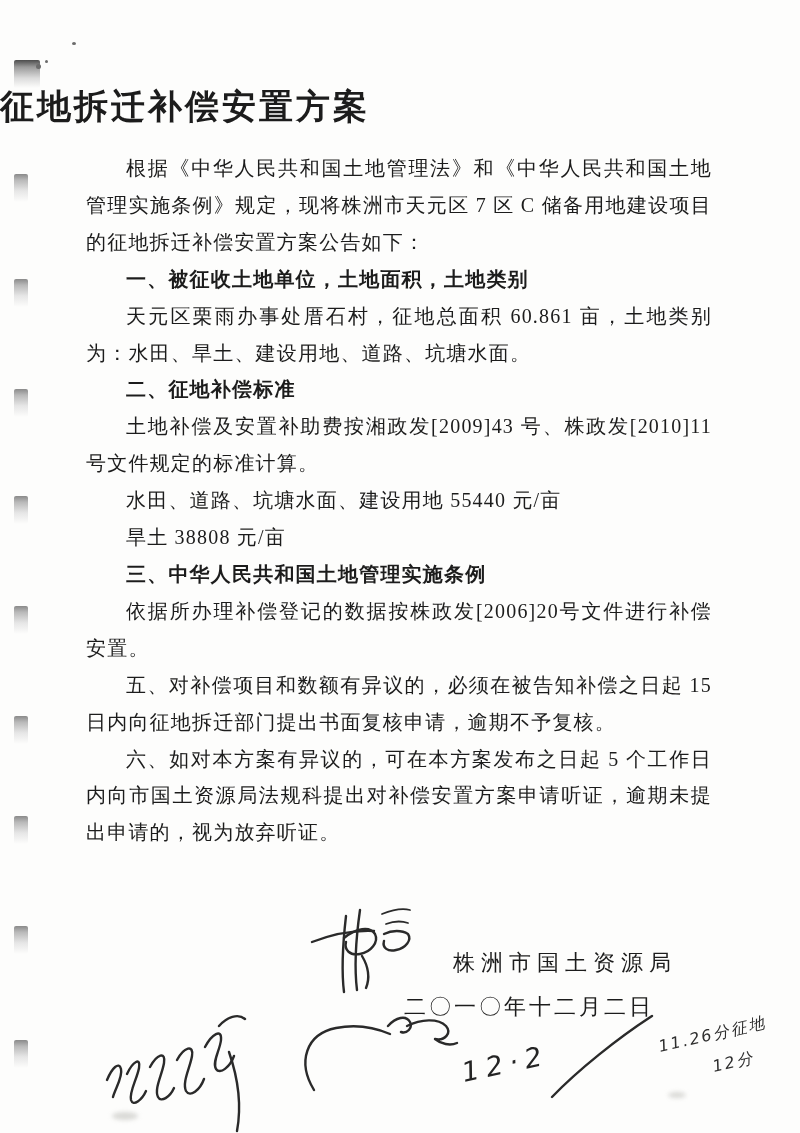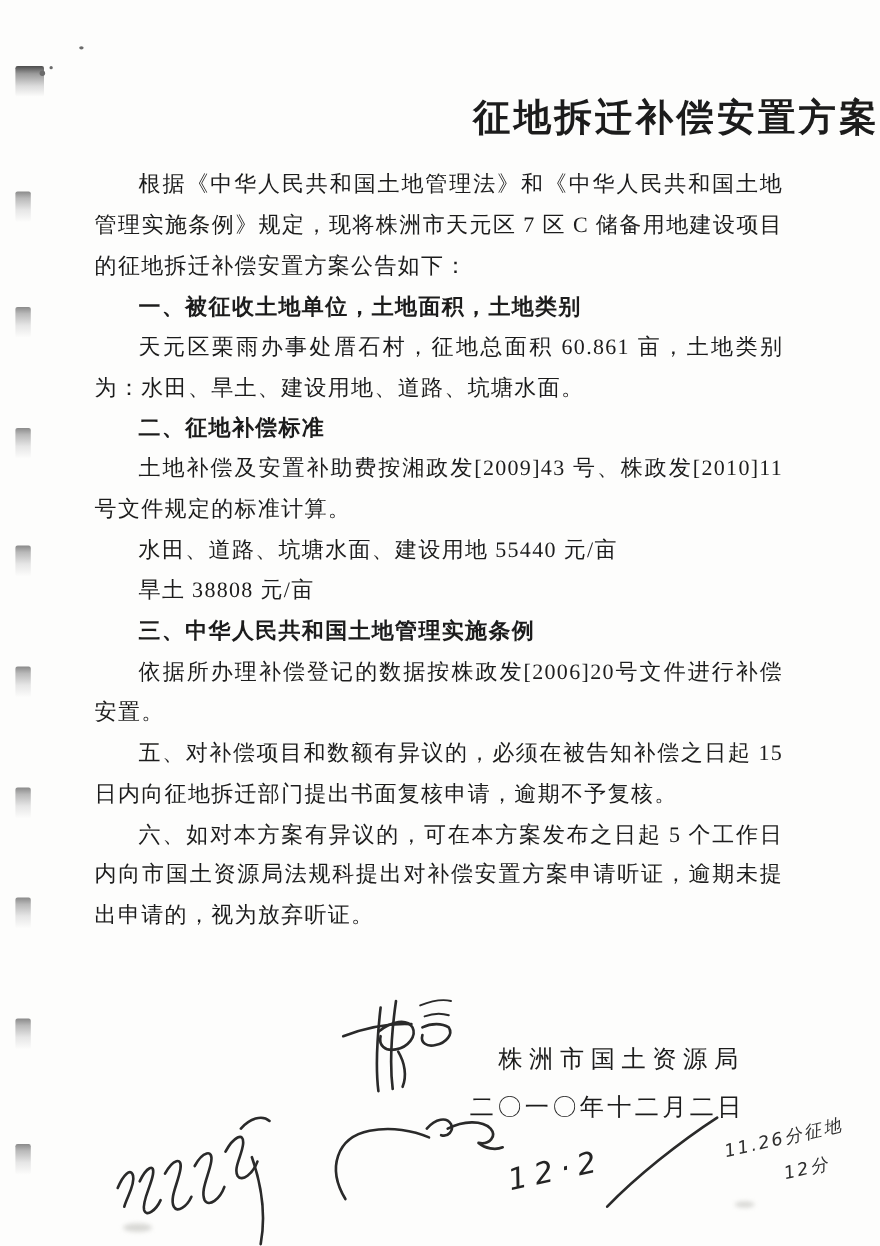--- a/index.html
+++ b/index.html
@@ -23,21 +23,21 @@
     border-radius:2px;
   }
   .binder-mark.dark{
     background:linear-gradient(180deg,#4c4c4c 0%,#9a9a9a 25%,#dcdcdc 65%,rgba(255,255,255,0) 100%);
     width:26px;
   }
   .speck{position:absolute;background:#6b6b6b;border-radius:50%;}
   .smudge{position:absolute;background:#d9d9d6;border-radius:50%;filter:blur(2px);}
   .title{
     margin:0;padding-top:84px;
-    text-align:right;
+    text-align:left;
     font-size:34px;font-weight:bold;
     letter-spacing:3px;
   }
   .subtitle{
     margin:10px 0 0 0;
     text-align:center;
     font-size:32px;font-weight:bold;
     letter-spacing:1px;
   }
   .content{
@@ -47,21 +47,21 @@
     text-align:justify;
     letter-spacing:1.2px;
   }
   .para{margin:0;text-indent:2em;}
   .para.heading{font-weight:bold;}
   .issuer{
     position:absolute;left:453px;top:948px;
     font-size:22px;letter-spacing:6px;white-space:nowrap;font-family:Liberation Mono, monospace;
   }
   .date{
-    position:absolute;left:427px;top:992px;
+    position:absolute;left:404px;top:992px;
     font-size:22px;letter-spacing:3px;white-space:nowrap;
   }
   svg.hand{
     position:absolute;left:0;top:0;width:800px;height:1133px;
     pointer-events:none;
   }
   svg.hand path{fill:none;stroke:#2a2a2a;stroke-width:2.4;stroke-linecap:round;stroke-linejoin:round;}
   svg.hand path.thin{stroke-width:1.8;}
   .hw-big{
     font-family:"DejaVu Sans",sans-serif;font-style:italic;

